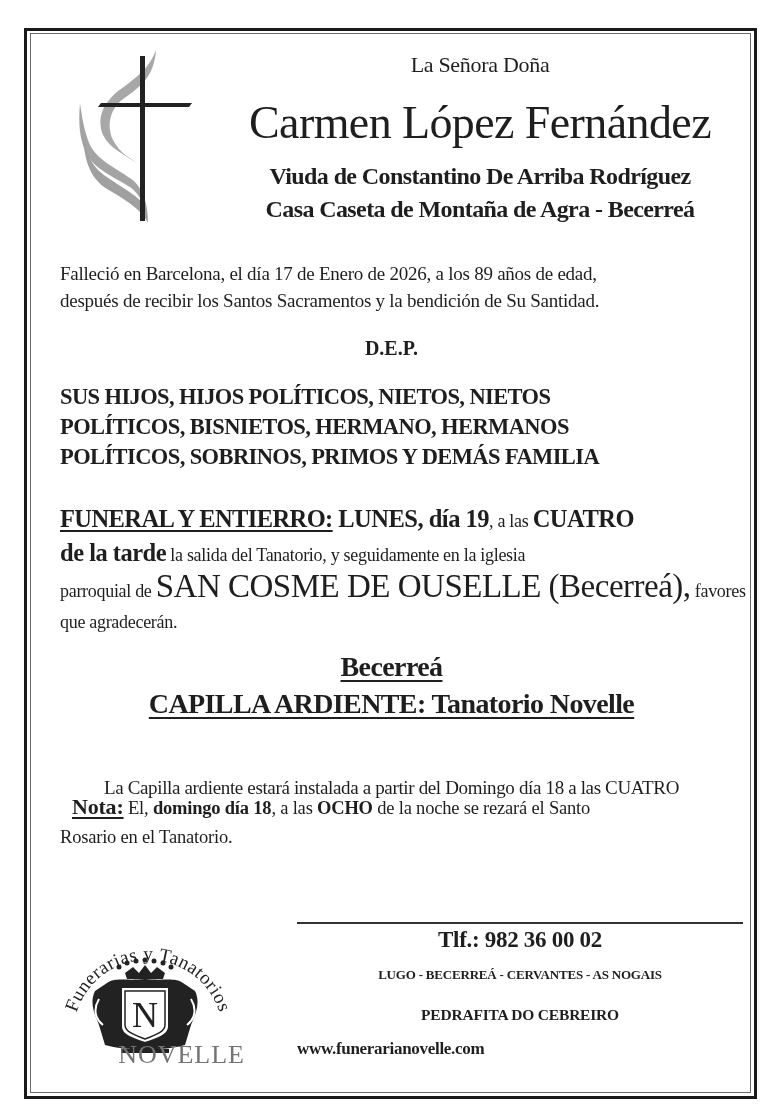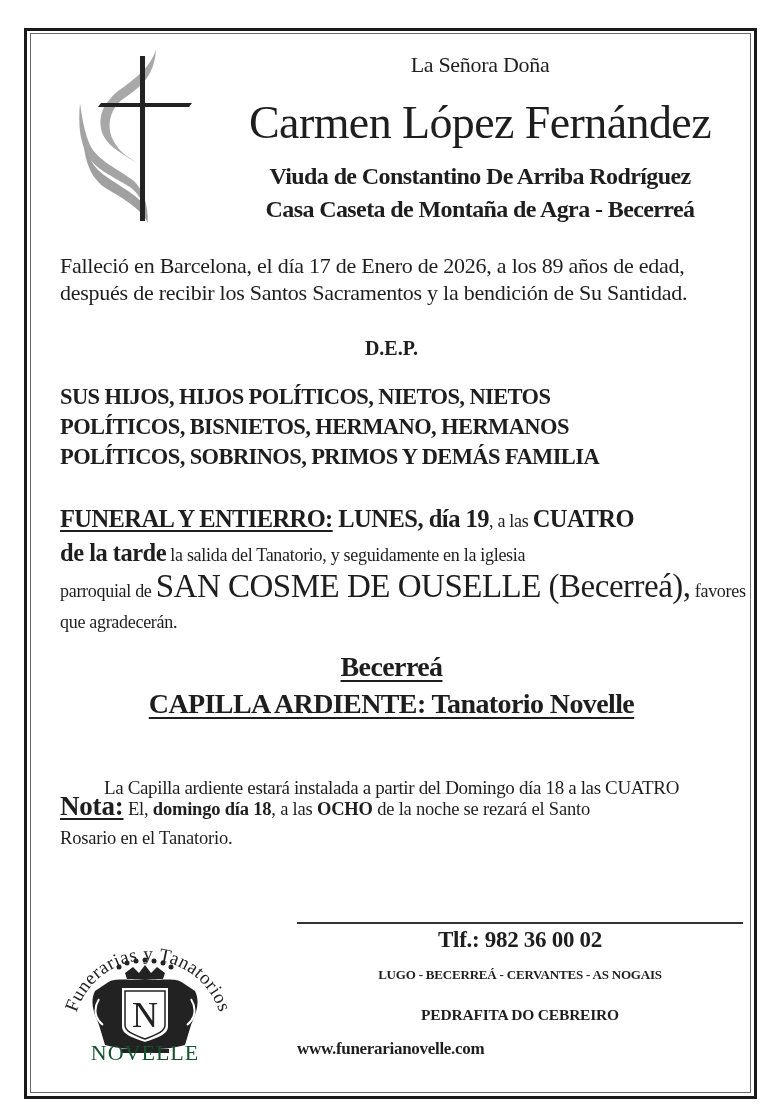--- a/index.html
+++ b/index.html
@@ -31,46 +31,46 @@
   
   .title-prefix { left: 200px; width: 560px; top: 52px; font-size: 22px; text-align: center; letter-spacing: -0.3px; }
   .deceased-name { left: 200px; width: 560px; top: 96px; font-size: 46px; text-align: center; letter-spacing: -0.6px; }
   .widow-line, .home-line {
     left: 200px; width: 560px; font-size: 24px; font-weight: bold; text-align: center; letter-spacing: -0.6px;
   }
   .widow-line { top: 163px; }
   .home-line { top: 196px; }
 
   
-  .death-text { left: 60px; width: 680px; top: 252px; font-size: 22px; line-height: 27px; letter-spacing: -0.25px; }
+  .death-text { left: 60px; width: 680px; top: 260px; font-size: 19px; line-height: 27px; letter-spacing: -0.25px; }
   .rip { left: 40px; width: 703px; top: 337px; font-size: 20px; font-weight: bold; text-align: center; }
   .family { left: 60px; width: 690px; top: 382px; font-size: 22.5px; line-height: 30px; font-weight: bold; letter-spacing: -0.6px; }
 
   .funeral { left: 60px; width: 690px; top: 503px; font-size: 18px; line-height: 31px; letter-spacing: -0.3px; }
   .funeral .big { font-size: 24.5px; font-weight: bold; letter-spacing: -0.5px; }
   .funeral .bigu { font-size: 24.5px; font-weight: bold; letter-spacing: -0.6px; text-decoration: underline; text-decoration-thickness: 2px; text-underline-offset: 3px; margin-top: 40px; }
   .funeral .mid { font-size: 33px; font-weight: normal; letter-spacing: -0.5px; }
 
   .chapel-title { left: 40px; width: 703px; top: 648px; font-size: 28px; font-weight: bold; text-align: center; line-height: 37px; letter-spacing: -0.6px; text-decoration: underline; text-decoration-thickness: 2px; text-underline-offset: 4px; }
   .chapel-text { left: 40px; width: 703px; top: 733px; font-size: 19px; text-align: center; letter-spacing: -0.35px; margin-top: 44px; }
 
   .note { left: 60px; width: 690px; top: 792px; font-size: 18.5px; line-height: 29px; letter-spacing: -0.2px; }
-  .note .lbl { font-size: 27px; font-weight: bold; text-decoration: underline; text-decoration-thickness: 2px; text-underline-offset: 3px; }
+  .note .lbl { font-size: 22px; font-weight: bold; text-decoration: underline; text-decoration-thickness: 2px; text-underline-offset: 3px; margin-left: 12px; }
   .note b { font-weight: bold; }
 
   
   .divider { left: 297px; top: 922px; width: 446px; height: 0; border-top: 2px solid #333; }
   .phone { left: 297px; width: 446px; top: 927px; font-size: 23px; font-weight: bold; text-align: center; letter-spacing: -0.3px; }
   .towns1 { left: 297px; width: 446px; top: 967px; font-size: 13px; font-weight: bold; text-align: center; letter-spacing: -0.2px; }
   .towns2 { left: 297px; width: 446px; top: 1006px; font-size: 15.5px; font-weight: bold; text-align: center; letter-spacing: -0.2px; }
   .website { left: 297px; width: 446px; top: 1039px; font-size: 17px; font-weight: bold; text-align: left; letter-spacing: -0.3px; }
 
   .logo-cross { left: 58px; top: 45px; width: 135px; height: 185px; }
   .logo-novelle { left: 45px; top: 915px; width: 200px; height: 170px; }
-  .novelle-word { left: 45px; top: 1040px; width: 200px; font-size: 22px; text-align: center; letter-spacing: 1px; color: #14532d; }
+  .novelle-word { left: 45px; top: 1040px; width: 200px; font-size: 26px; text-align: right; letter-spacing: 1px; color: #737373; }
 </style>
 </head>
 <body>
 
 <div class="frame-outer"></div>
 <div class="frame-inner"></div>
 
 <svg class="abs logo-cross" viewBox="0 0 135 185">
   <path d="M98 5 C96 30 85 40 68 52 C52 62 48 80 55 95 C62 108 72 112 78 118 C68 110 52 104 45 90 C38 72 46 58 60 46 C80 32 92 22 98 5 Z" fill="#a8a8a8"></path>
   <path d="M22 58 C20 80 22 95 28 108 C36 124 56 132 72 142 C82 150 88 160 90 178 C90 160 86 146 76 136 C60 124 40 116 32 100 C26 86 24 72 22 58 Z" fill="#a4a4a4"></path>

